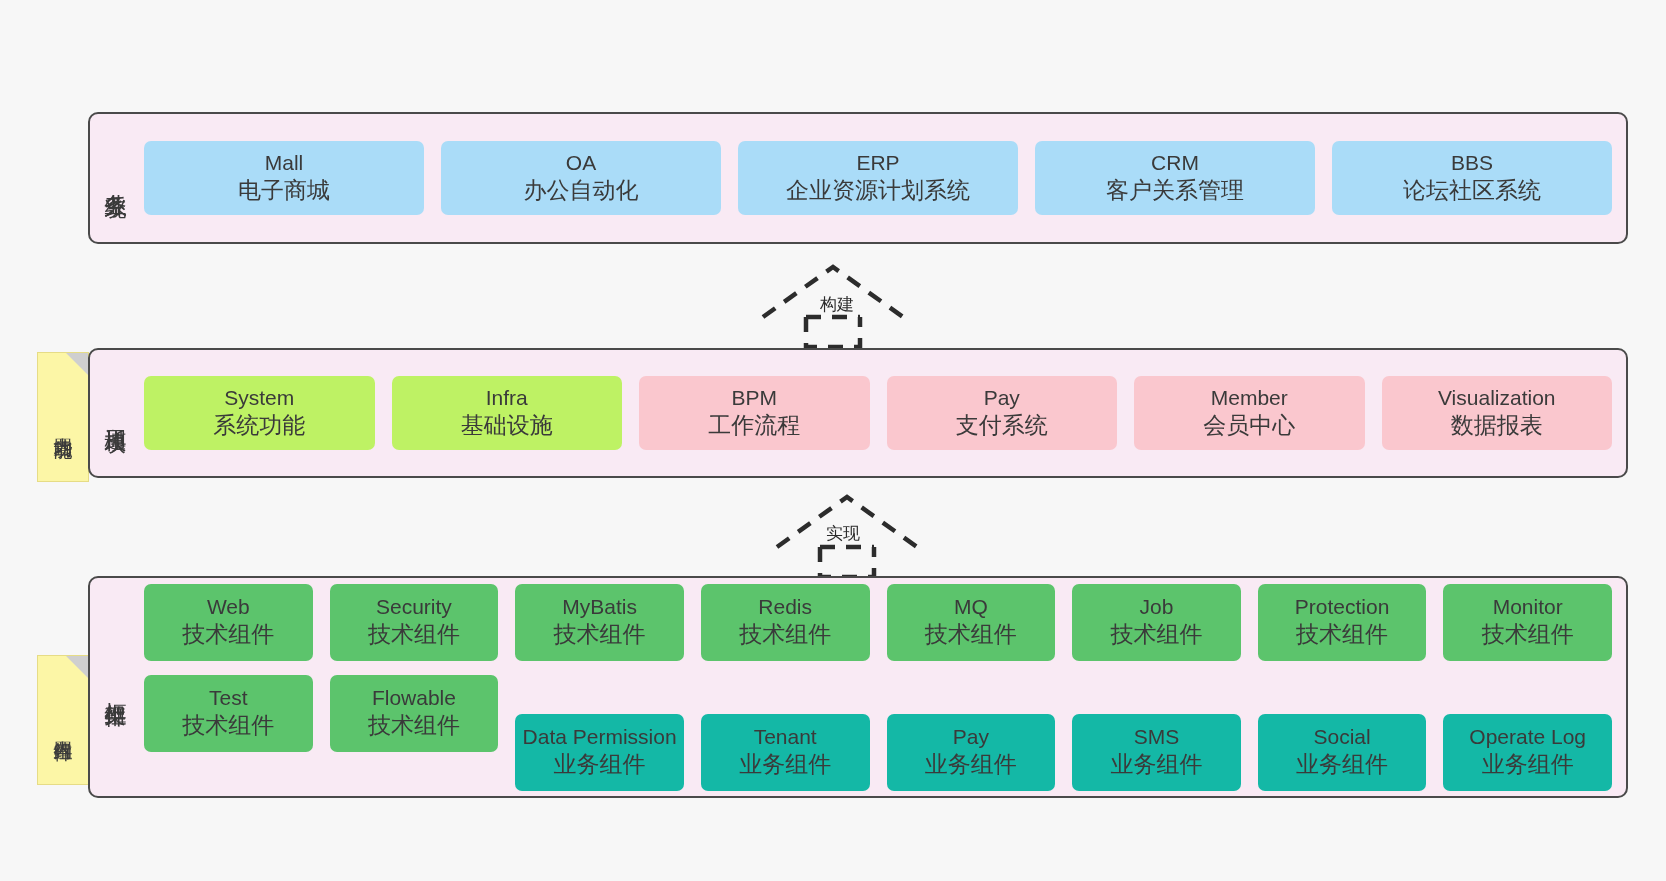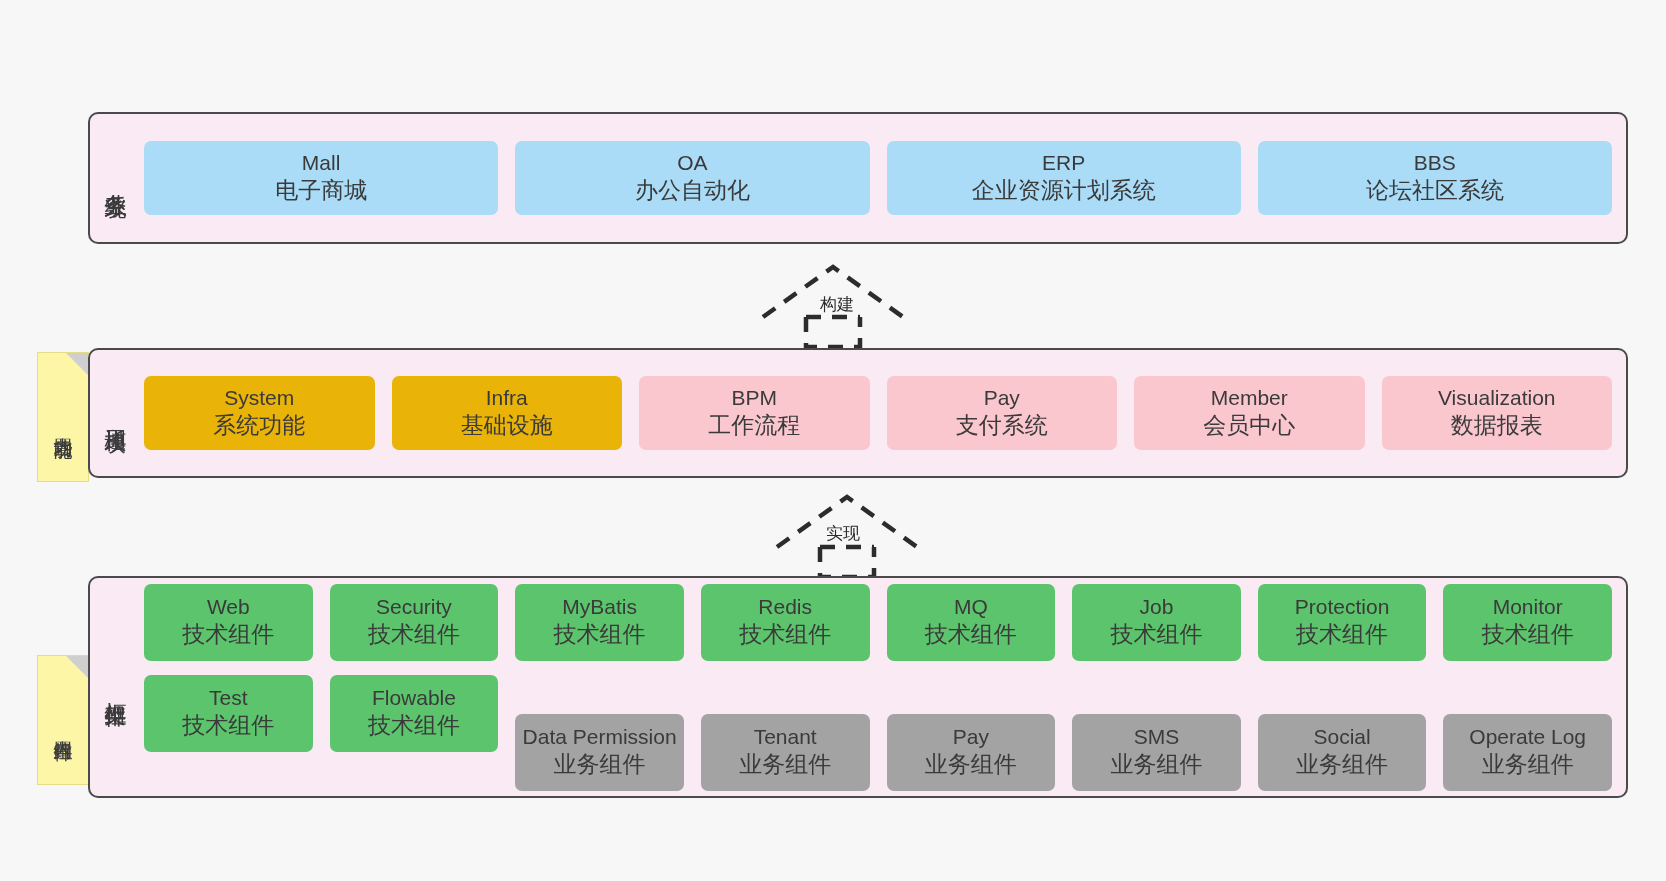--- a/index.html
+++ b/index.html
@@ -62,24 +62,24 @@
     justify-content:center;
     text-align:center;
     padding:6px 4px;
     box-sizing:border-box;
   }
   .card .en{font-size:21px;line-height:1.25;color:#3a3a3a;}
   .card .cn{font-size:23px;line-height:1.3;color:#3a3a3a;}
 
   
   .c-blue       {background:#aadcf8;}
-  .c-red        {background:#eab308;}
+  .c-red        {background:#bef264;}
   .c-pink       {background:#fac7ce;}
   .c-green      {background:#5cc46c;}
-  .c-lightgreen {background:#a3a3a3;margin-top:39px;}
+  .c-lightgreen {background:#14b8a6;margin-top:39px;}
 
   
   #layer-business {left:88px; top:112px;  width:1540px; height:132px;}
   #layer-common   {left:88px; top:348px;  width:1540px; height:130px;}
   #layer-framework{left:88px; top:576px;  width:1540px; height:222px;}
 
   #layer-business  .card{height:74px;}
   #layer-common    .card{height:74px;}
   #layer-framework .card{height:77px;justify-content:center;}
 
@@ -148,20 +148,24 @@
         <div class="card c-blue">
           <span class="en">OA</span>
           <span class="cn">办公自动化</span>
         </div>
 
         <div class="card c-blue">
           <span class="en">ERP</span>
           <span class="cn">企业资源计划系统</span>
         </div>
 
+        <div class="card c-blue">
+          <span class="en">CRM</span>
+          <span class="cn">客户关系管理</span>
+        </div>
 
 
         <div class="card c-blue">
           <span class="en">BBS</span>
           <span class="cn">论坛社区系统</span>
         </div>
 
       </div>
     </div>
   </div>

